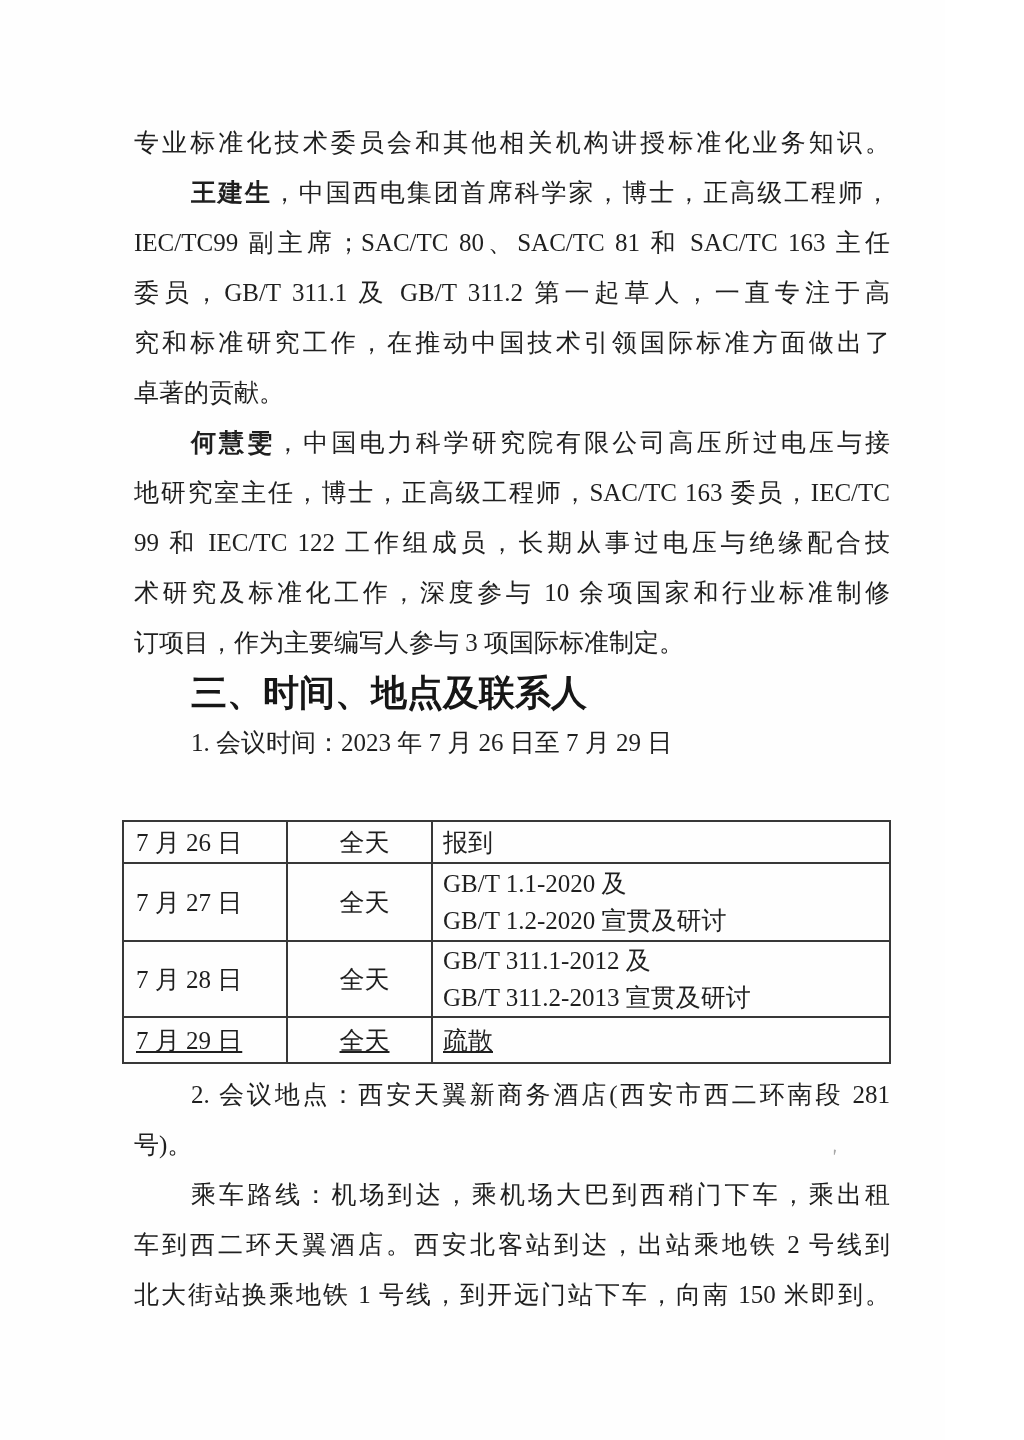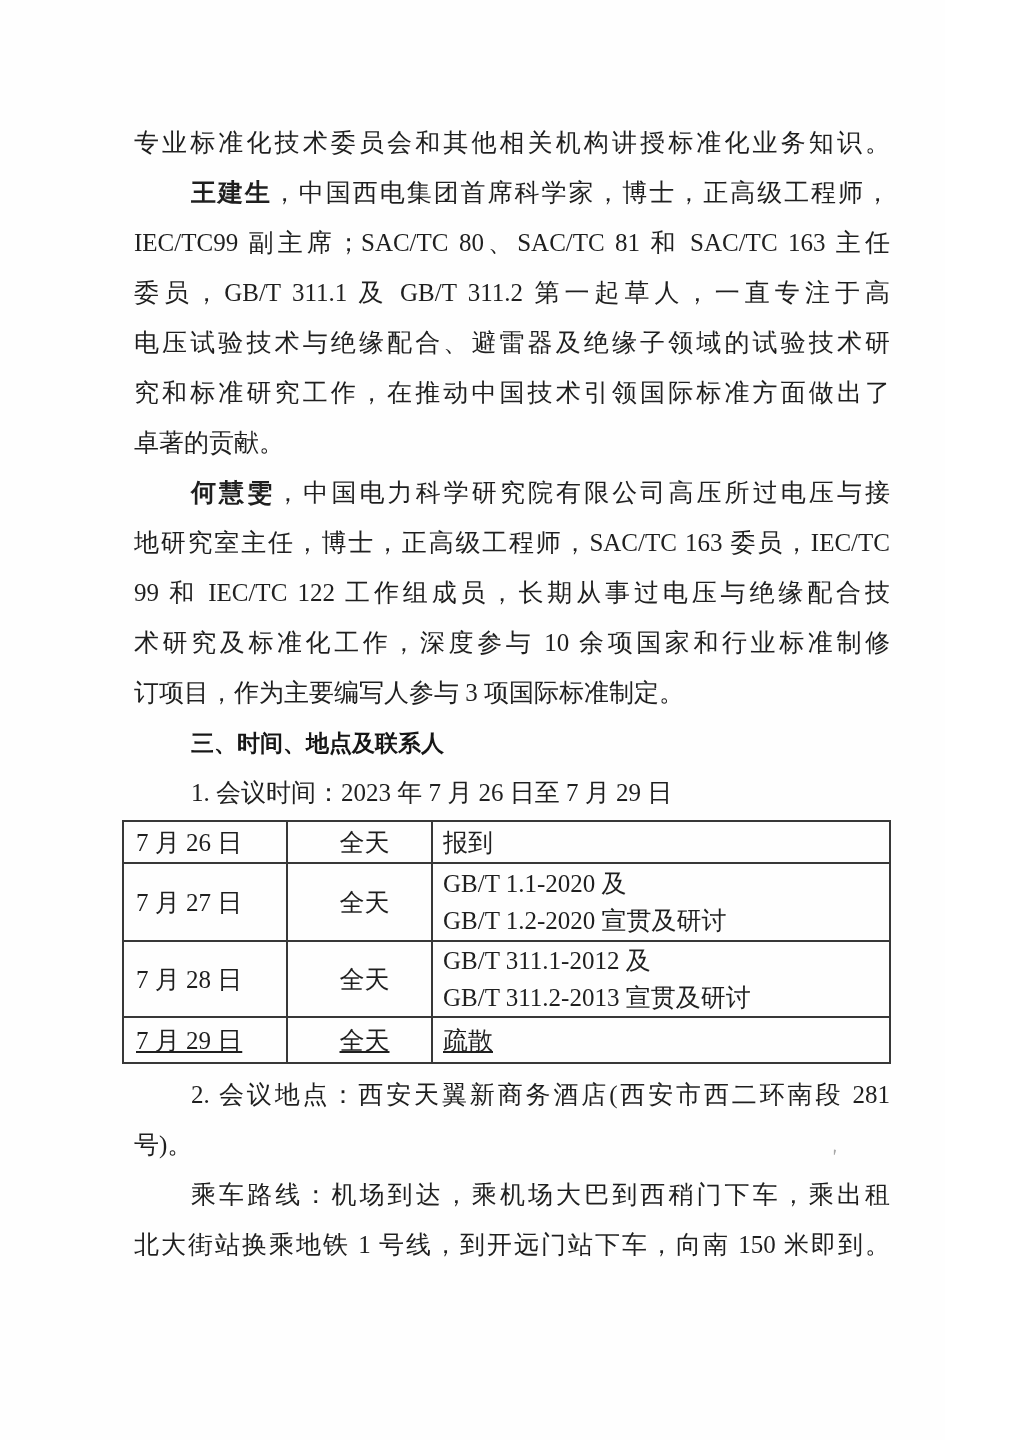--- a/index.html
+++ b/index.html
@@ -23,21 +23,21 @@
     white-space: nowrap;
   }
   .line.j {
     white-space: normal;
     text-align: justify;
     text-align-last: justify;
   }
   .line.ind { padding-left: 57px; }
   .line.heading {
     font-family: "Liberation Sans", "DejaVu Sans", sans-serif;
-    font-size: 23px;
+    font-size: 36px;
     font-weight: 700;
     color: #161616;
   }
   .bold-name { font-weight: 700; }
   #schedule-table {
     position: absolute;
     left: 122px;
     top: 820px;
     width: 767px;
     border-collapse: collapse;
@@ -71,21 +71,20 @@
 </head>
 <body>
 
 <div class="page">
 
   <div id="upper-text" class="textcol">
       <div class="line j"><span>专业标准化技术委员会和其他相关机构讲授标准化业务知识。</span></div>
       <div class="line j ind"><span class="bold-name">王建生</span><span>，中国西电集团首席科学家，博士，正高级工程师，</span></div>
       <div class="line j"><span>IEC/TC99 副主席；SAC/TC 80、SAC/TC 81 和 SAC/TC 163 主任</span></div>
       <div class="line j"><span>委员，GB/T 311.1 及 GB/T 311.2 第一起草人，一直专注于高</span></div>
-      <div class="line j"><span>电压试验技术与绝缘配合、避雷器及绝缘子领域的试验技术研</span></div>
       <div class="line j"><span>究和标准研究工作，在推动中国技术引领国际标准方面做出了</span></div>
       <div class="line"><span>卓著的贡献。</span></div>
       <div class="line j ind"><span class="bold-name">何慧雯</span><span>，中国电力科学研究院有限公司高压所过电压与接</span></div>
       <div class="line j"><span>地研究室主任，博士，正高级工程师，SAC/TC 163 委员，IEC/TC</span></div>
       <div class="line j"><span>99 和 IEC/TC 122 工作组成员，长期从事过电压与绝缘配合技</span></div>
       <div class="line j"><span>术研究及标准化工作，深度参与 10 余项国家和行业标准制修</span></div>
       <div class="line"><span>订项目，作为主要编写人参与 3 项国际标准制定。</span></div>
       <div class="line ind heading"><span class="bold-name">三、时间、地点及联系人</span></div>
       <div class="line ind"><span>1. 会议时间：2023 年 7 月 26 日至 7 月 29 日</span></div>
     </div>
@@ -127,18 +126,19 @@
             <div class="cline">疏散</div>
           </td>
         </tr>
       </tbody>
   </table>
 
   <div id="lower-text" class="textcol">
       <div class="line j ind"><span>2. 会议地点：西安天翼新商务酒店(西安市西二环南段 281</span></div>
       <div class="line"><span>号)。</span></div>
       <div class="line j ind"><span>乘车路线：机场到达，乘机场大巴到西稍门下车，乘出租</span></div>
+      <div class="line j"><span>车到西二环天翼酒店。西安北客站到达，出站乘地铁 2 号线到</span></div>
       <div class="line j"><span>北大街站换乘地铁 1 号线，到开远门站下车，向南 150 米即到。</span></div>
     </div>
 
   <div class="artifact">'</div>
 
 </div>
 
 </body></html>

